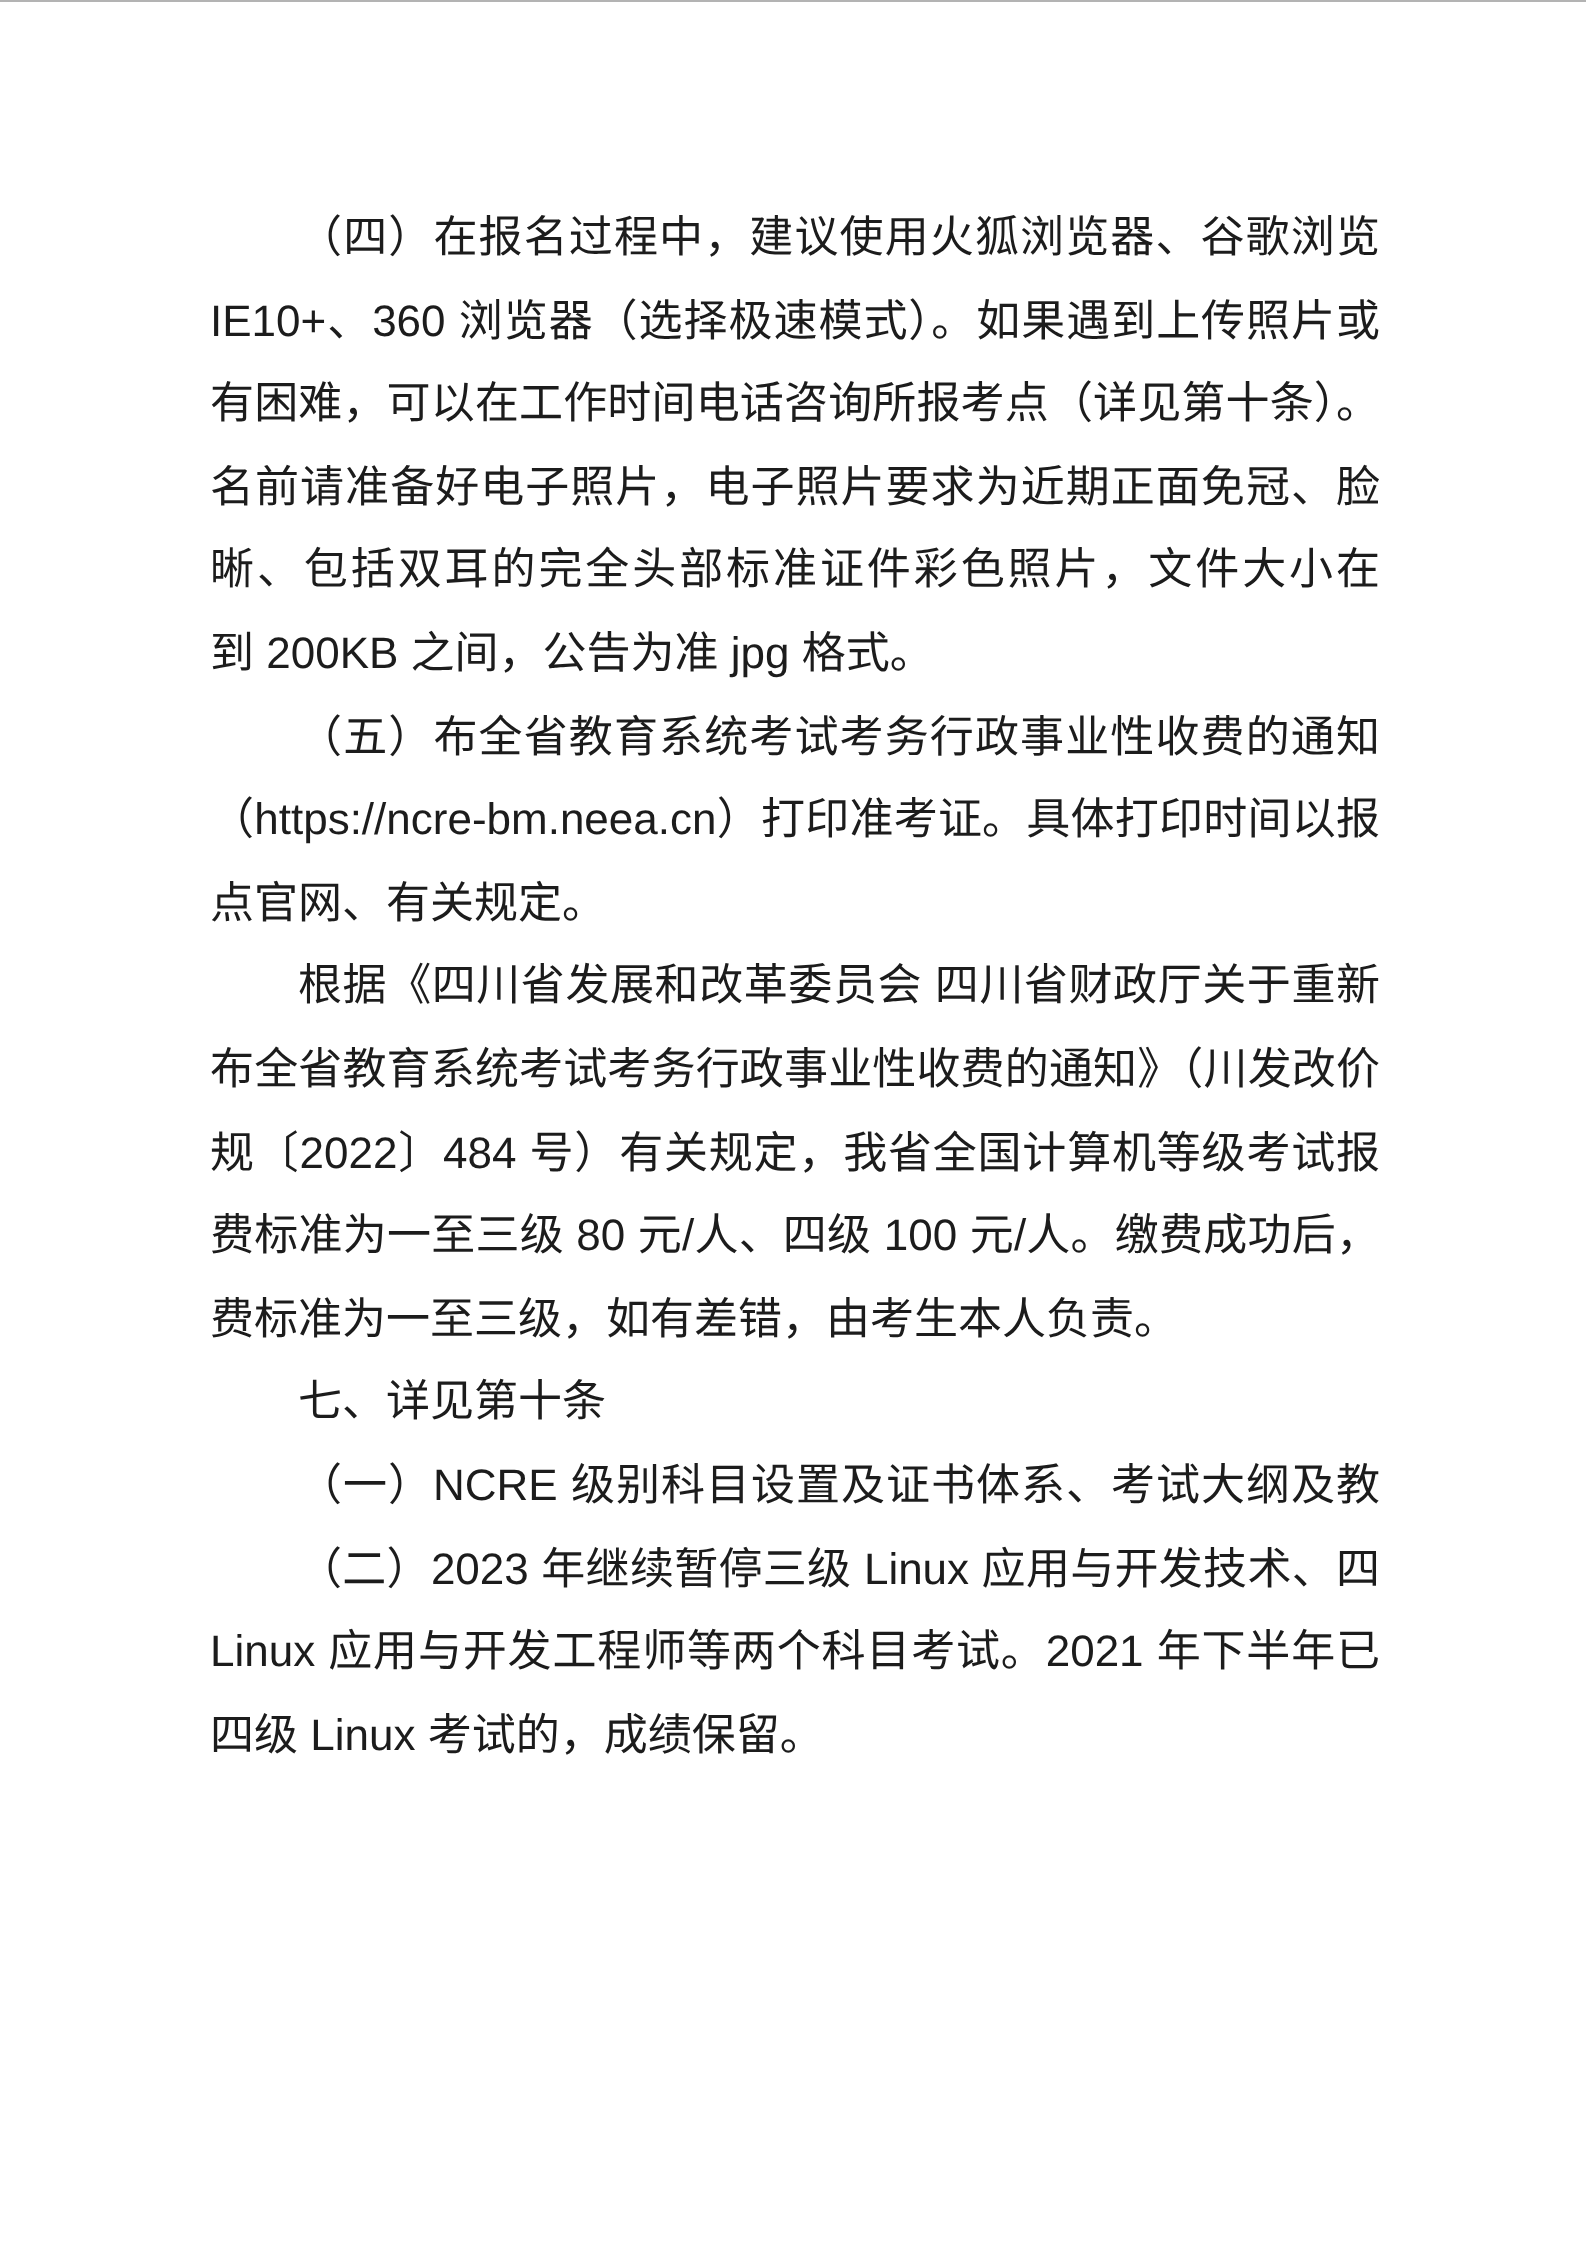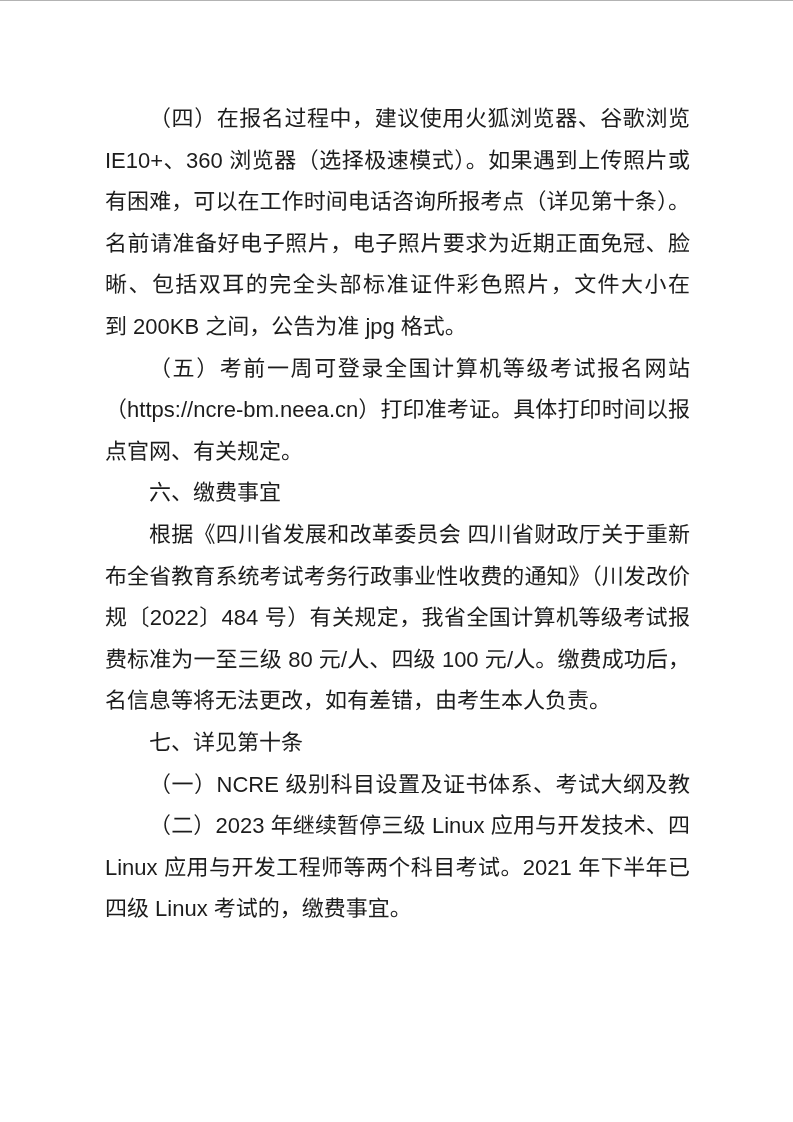--- a/index.html
+++ b/index.html
@@ -58,39 +58,36 @@
   <div class="text-body">
       <div class="block paragraph">
         <div class="line indent stretch">（四）在报名过程中，建议使用火狐浏览器、谷歌浏览器、</div>
         <div class="line stretch">IE10+、360 浏览器（选择极速模式）。如果遇到上传照片或缴费</div>
         <div class="line stretch">有困难，可以在工作时间电话咨询所报考点（详见第十条）。报</div>
         <div class="line stretch">名前请准备好电子照片，电子照片要求为近期正面免冠、脸部清</div>
         <div class="line stretch">晰、包括双耳的完全头部标准证件彩色照片，文件大小在 20KB</div>
         <div class="line">到 200KB 之间，公告为准 jpg 格式。</div>
       </div>
       <div class="block paragraph">
-        <div class="line indent stretch">（五）考前一周可登录全国计算机等级考试报名网站</div>
+        <div class="line indent stretch">（五）布全省教育系统考试考务行政事业性收费的通知</div>
         <div class="line stretch">（https://ncre-bm.neea.cn）打印准考证。具体打印时间以报考考</div>
         <div class="line">点官网、有关规定。</div>
-      </div>
-      <div class="block heading">
-        <div class="line indent">六、缴费事宜</div>
       </div>
       <div class="block paragraph">
         <div class="line indent stretch">根据《四川省发展和改革委员会 四川省财政厅关于重新发</div>
         <div class="line stretch">布全省教育系统考试考务行政事业性收费的通知》（川发改价格</div>
         <div class="line stretch">规〔2022〕484 号）有关规定，我省全国计算机等级考试报名收</div>
         <div class="line stretch">费标准为一至三级 80 元/人、四级 100 元/人。缴费成功后，报</div>
-        <div class="line">名信息等将无法更改，如有差错，由考生本人负责。</div>
+        <div class="line">费标准为一至三级，如有差错，由考生本人负责。</div>
       </div>
       <div class="block heading">
         <div class="line indent">七、详见第十条</div>
       </div>
       <div class="block paragraph">
         <div class="line indent stretch">（一）NCRE 级别科目设置及证书体系、考试大纲及教程目</div>
       </div>
       <div class="block paragraph">
         <div class="line indent stretch">（二）2023 年继续暂停三级 Linux 应用与开发技术、四级</div>
         <div class="line stretch">Linux 应用与开发工程师等两个科目考试。2021 年下半年已通过</div>
-        <div class="line">四级 Linux 考试的，缴费事宜。</div>
+        <div class="line">四级 Linux 考试的，成绩保留。</div>
       </div>
     </div>
 </div>
 
 </body></html>

